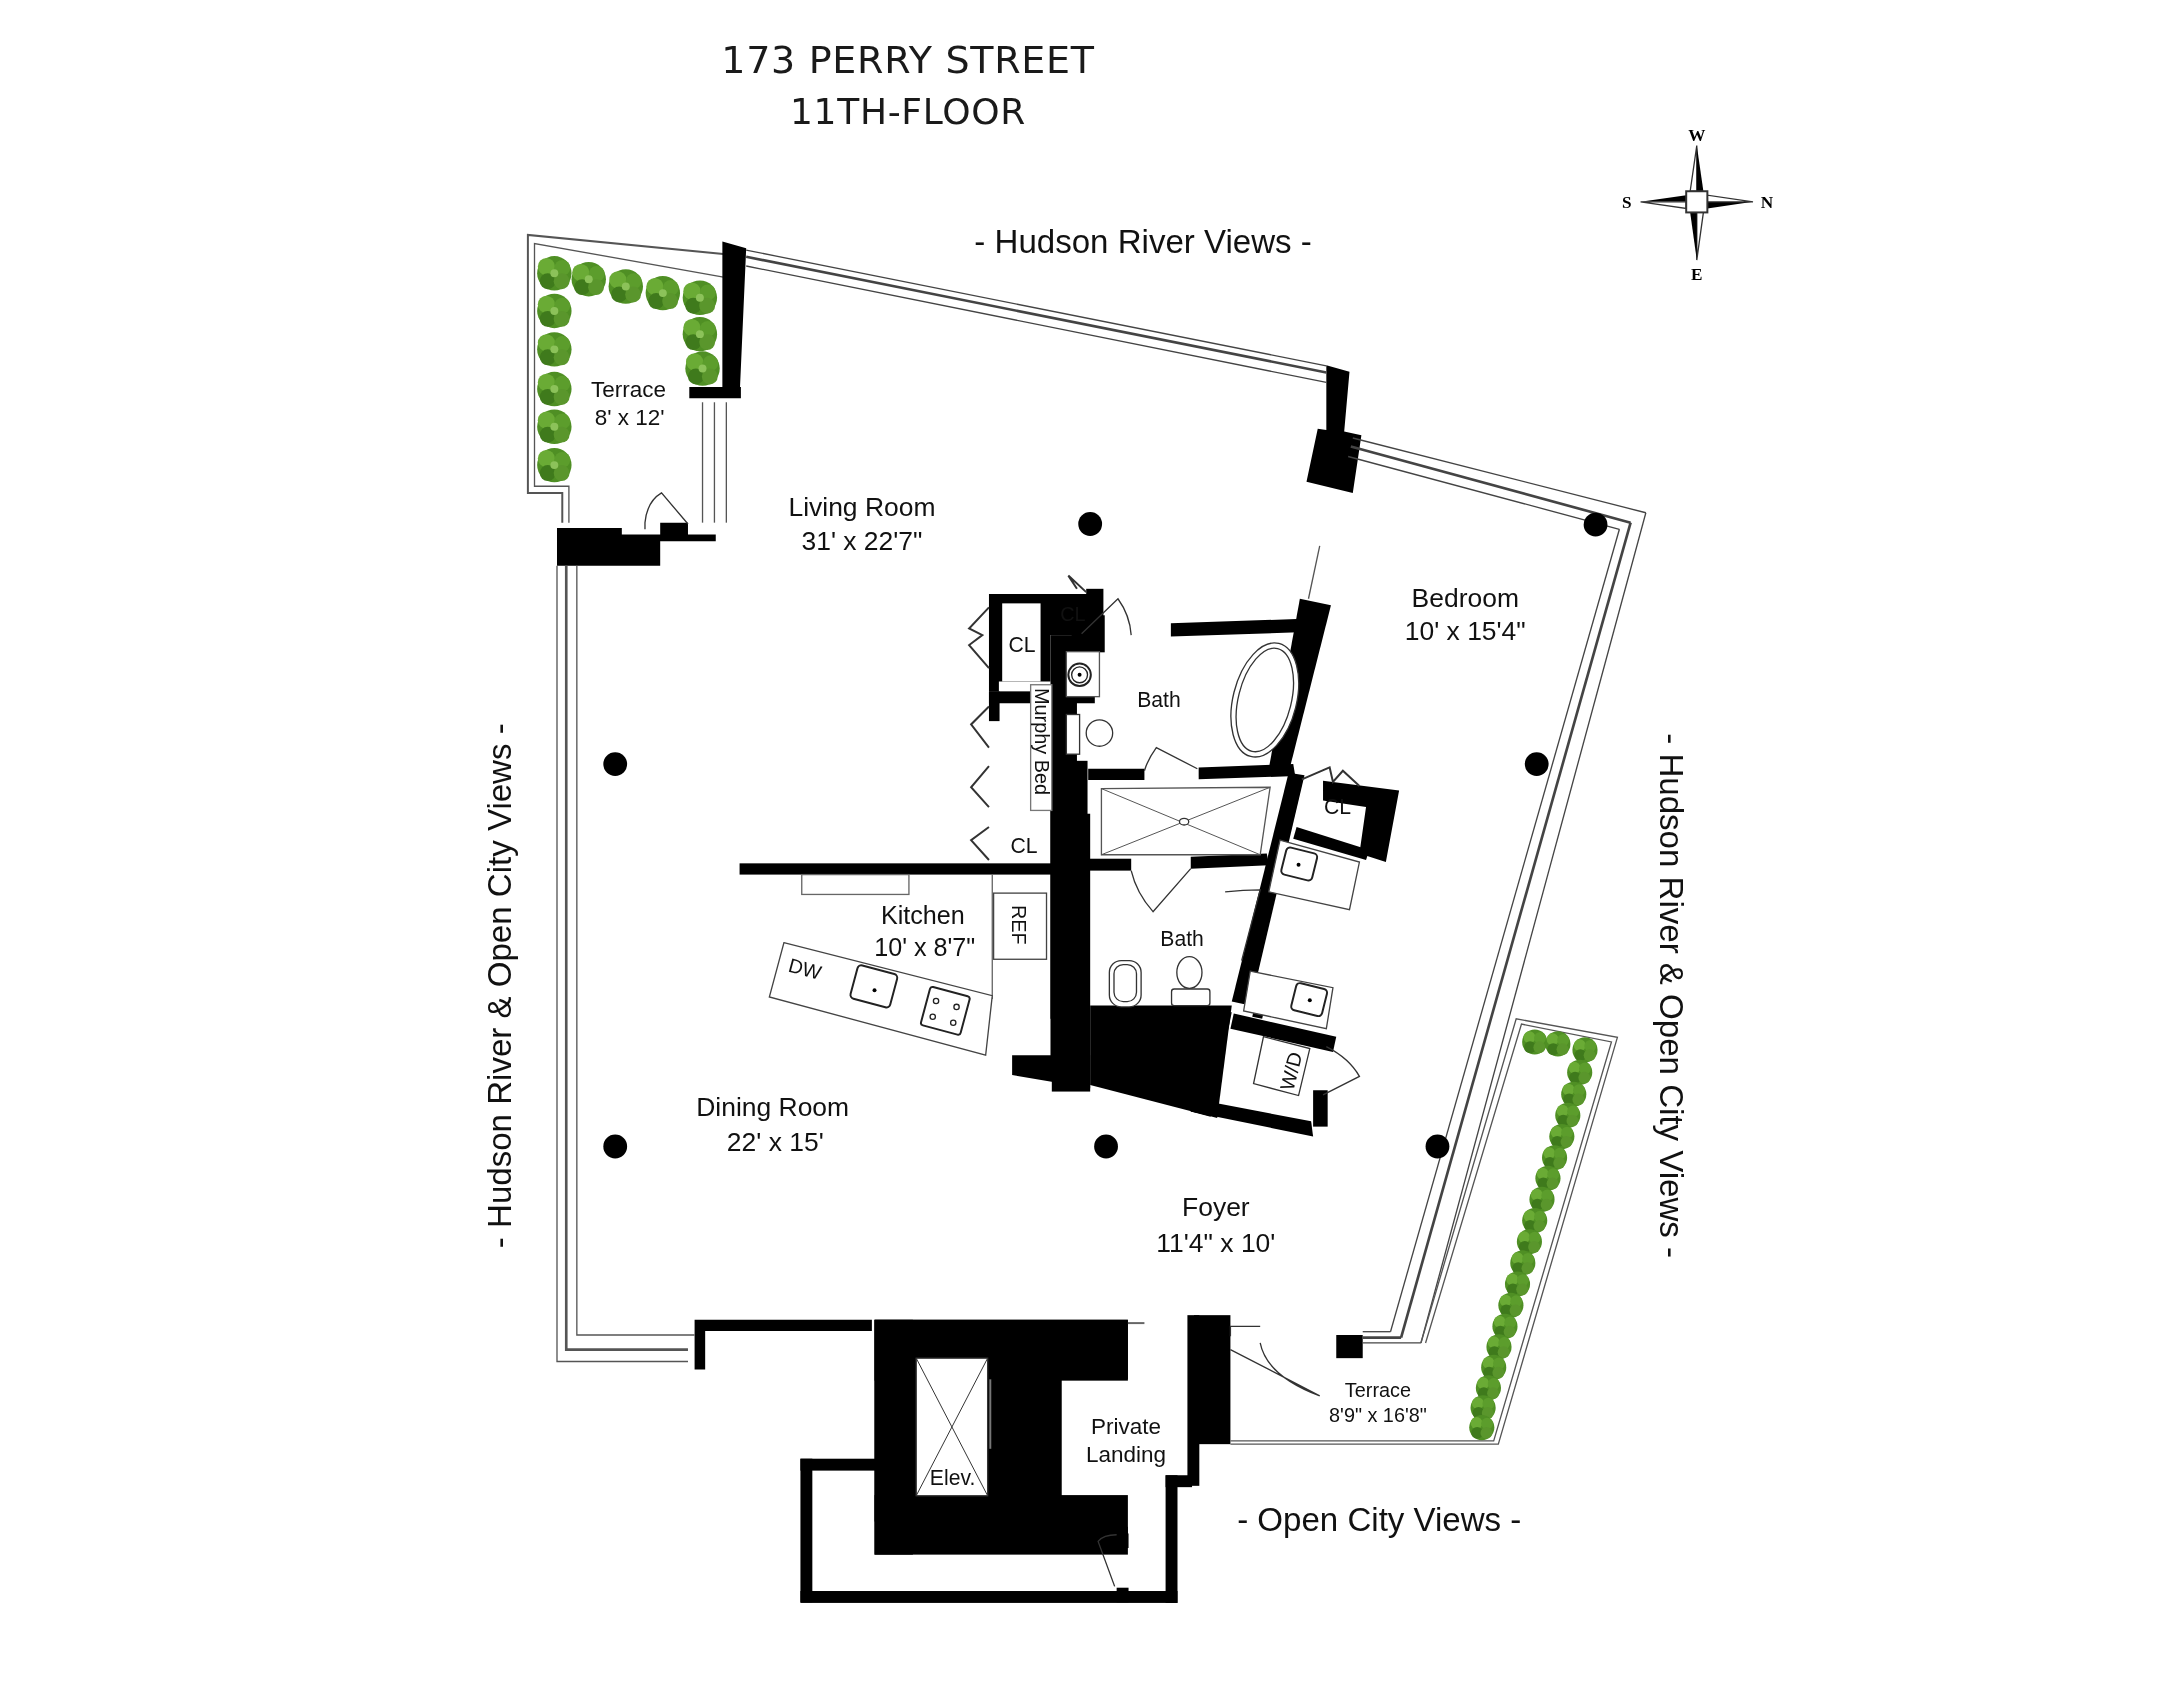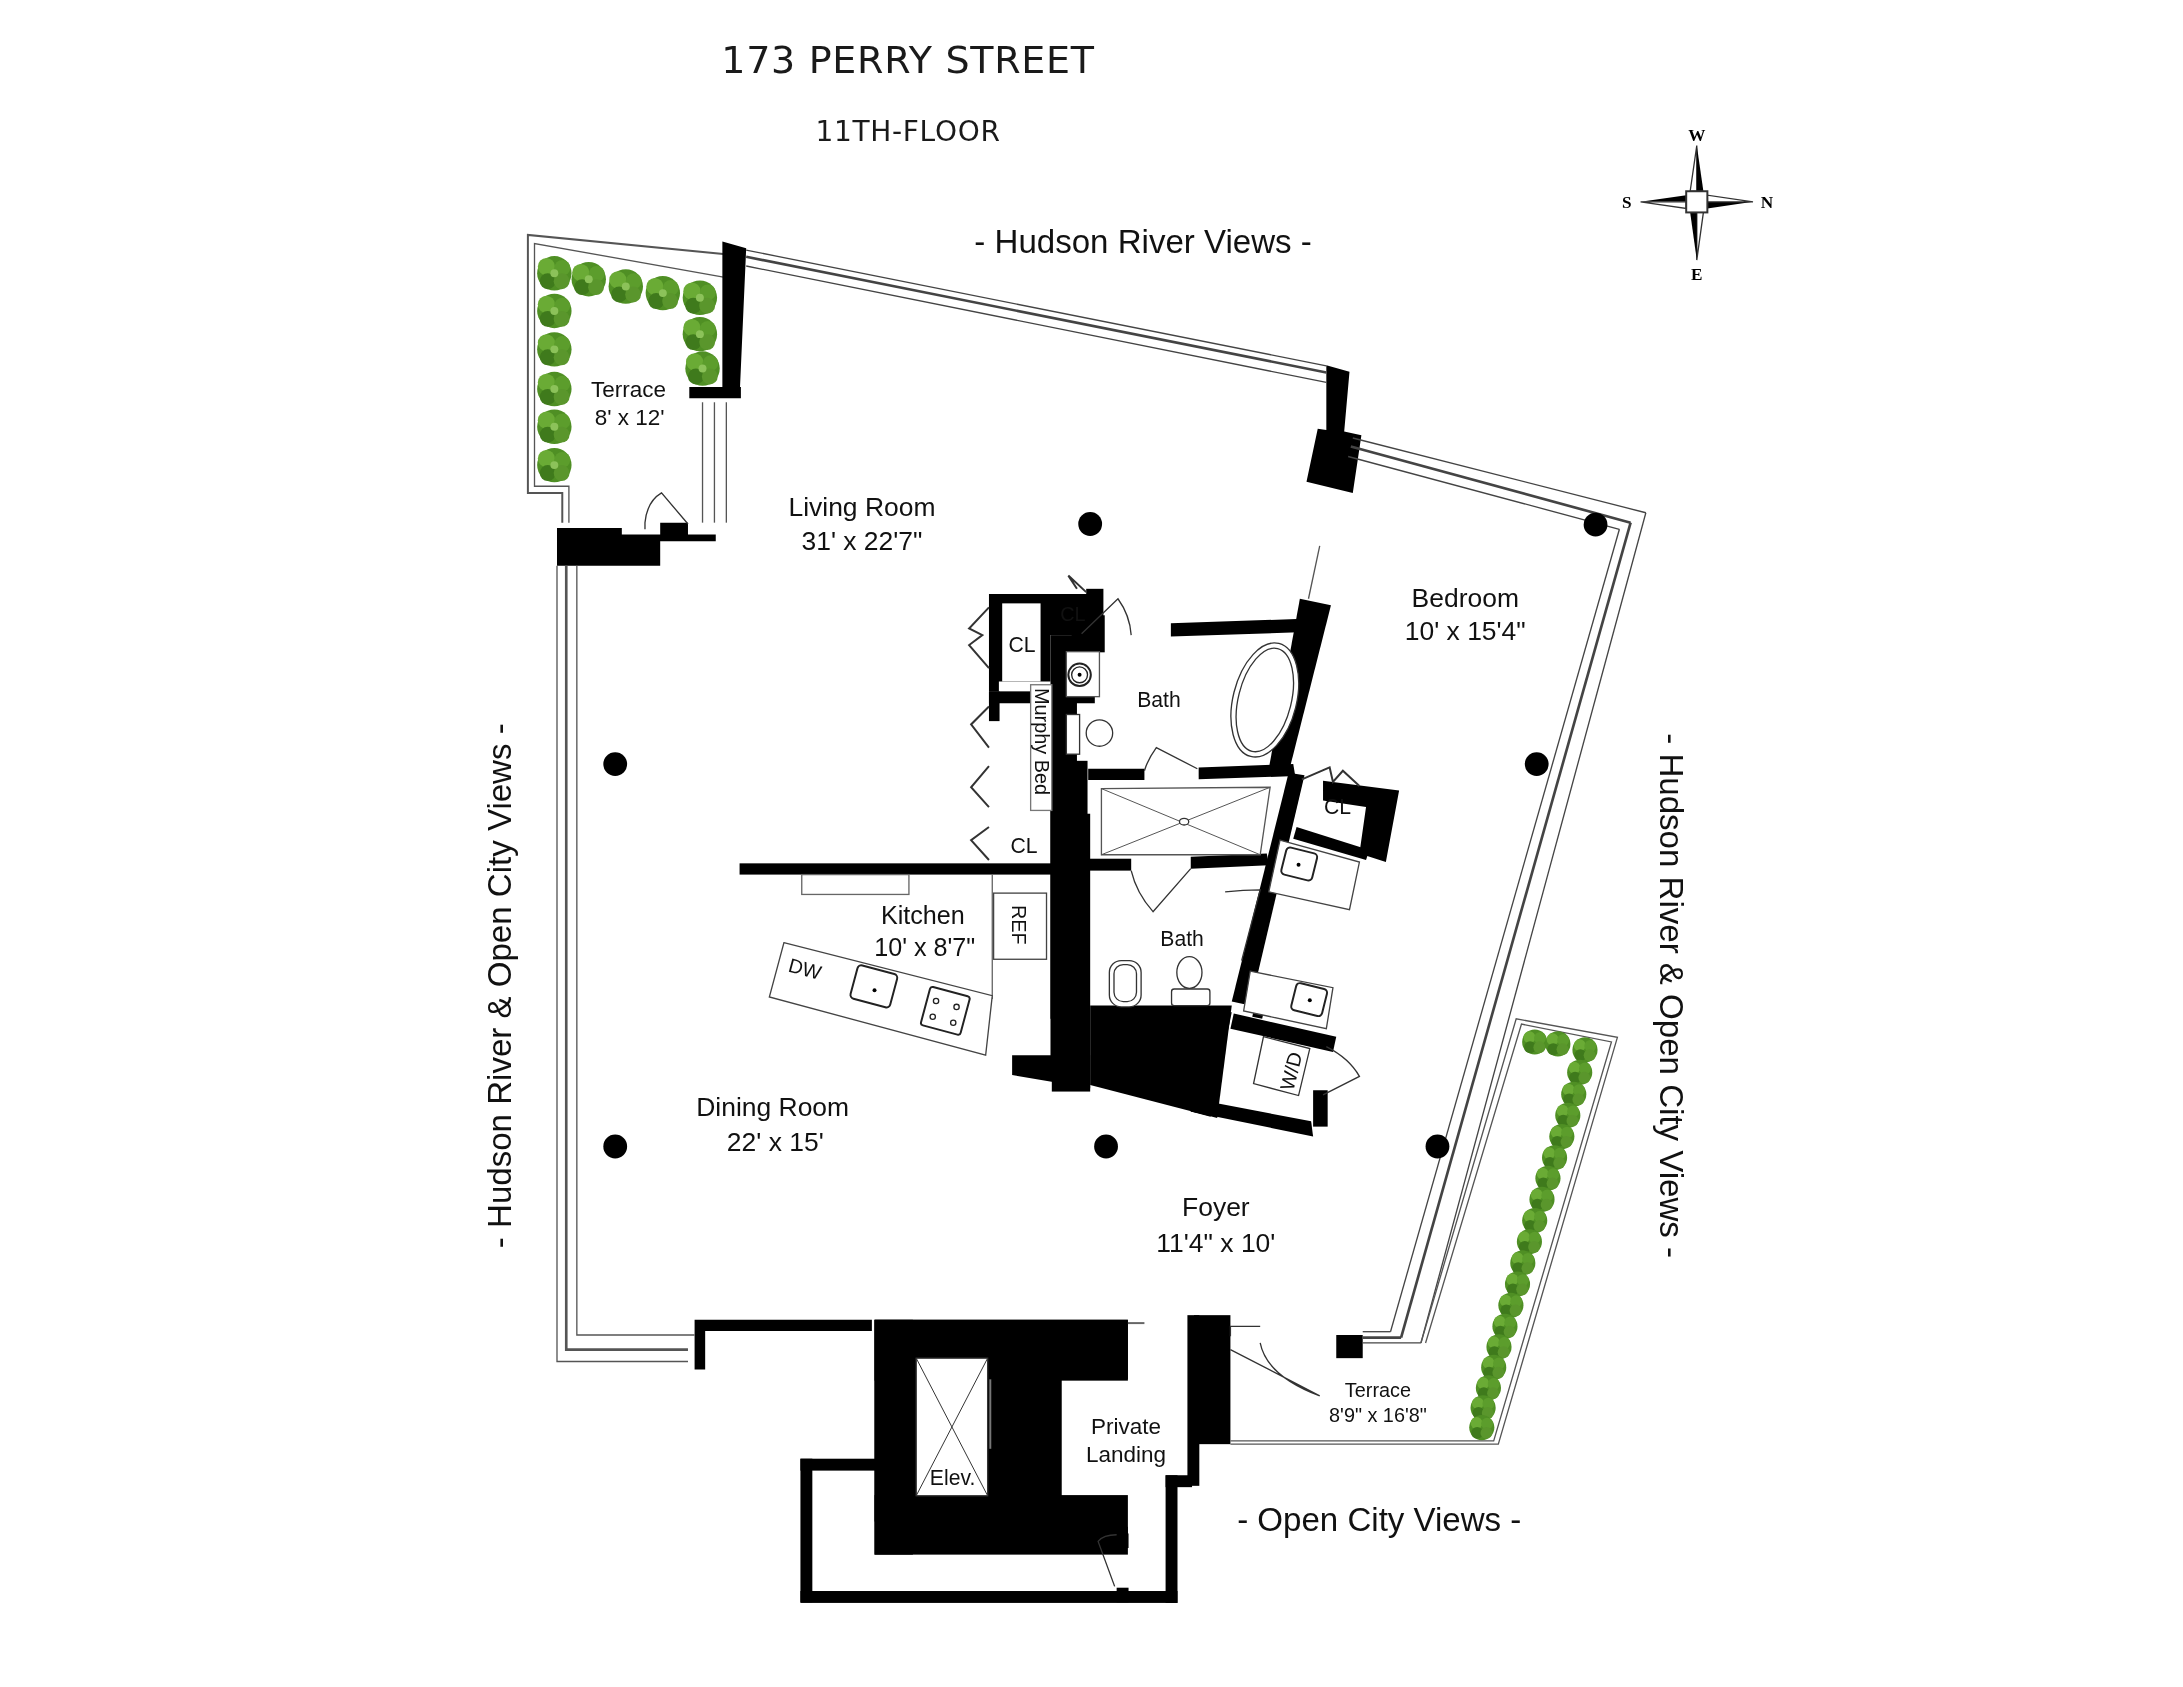--- a/index.html
+++ b/index.html
@@ -1,19 +1,19 @@
 <!DOCTYPE html>
 <html style="font-size:10.6px"><head>
 <meta charset="utf-8">
 <style>
   html, body { margin:0; padding:0; background:#ffffff; }
   body { width:2183px; height:1687px; position:relative; overflow:hidden; font-family:"Liberation Sans", sans-serif; color:#111; }
   .title { position:absolute; left:0; width:1816px; text-align:center; font-family:"DejaVu Sans", sans-serif; font-weight:400; color:#1a1a1a; letter-spacing:0.7px; }
   .title.t1 { top:38px; font-size:38px; }
-  .title.t2 { top:91px; font-size:28px;margin-top:24px; }
+  .title.t2 { top:91px; font-size:36px; }
   #plan { position:absolute; left:0; top:0; width:2183px; height:1687px; }
   .lbl { font-family:"Liberation Sans", sans-serif; fill:#111; }
 </style>
 </head>
 <body>
 
 <div class="title t1">173 PERRY STREET</div>
 <div class="title t2">11TH-FLOOR</div>
 
 <svg id="plan" viewBox="0 0 3300 2550" xmlns="http://www.w3.org/2000/svg">

